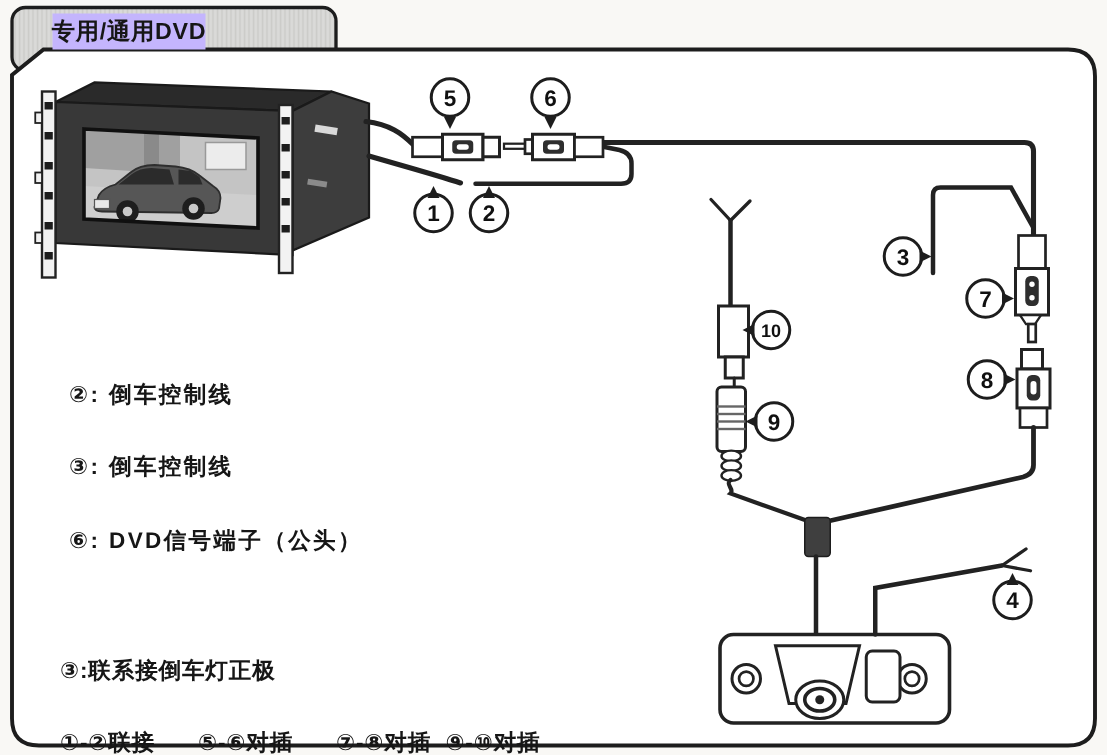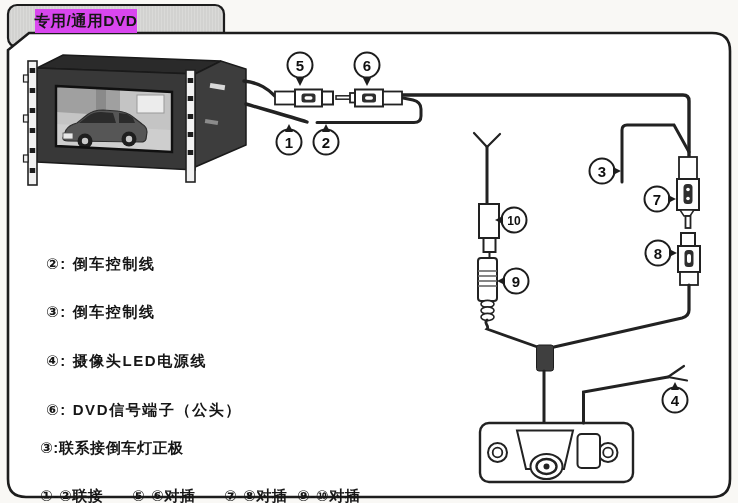--- a/index.html
+++ b/index.html
@@ -5,21 +5,21 @@
   html,body{margin:0;padding:0;}
   body{
     width:738px;height:503px;position:relative;overflow:hidden;
     background:#f9f8f5;
     font-family:"Liberation Sans","DejaVu Sans",sans-serif;
     color:#161616;
   }
   .abs{position:absolute;}
   #diagram-svg{position:absolute;left:0;top:0;}
   #title-box{
-    left:35px;top:9px;width:102px;height:24px;background:#d946ef;
+    left:35px;top:9px;width:102px;height:24px;background:#c4b5fd;
     display:flex;align-items:center;justify-content:center;
     font-size:15.5px;font-weight:bold;letter-spacing:.5px;white-space:pre;
   }
   #legend{
     left:46px;top:223px;font-size:15px;font-weight:bold;
     line-height:16.3px;letter-spacing:1.6px;white-space:pre;
   }
   #notes{
     left:40px;top:408px;font-size:15px;font-weight:bold;
     line-height:16px;letter-spacing:.6px;white-space:pre;
@@ -248,21 +248,20 @@
       <polygon class="co-a" points="503,216 503,224 495,220"></polygon>
     <text class="co co-sm" x="514" y="224.5" text-anchor="middle">10</text>
   </g>
 </svg>
 
 <div class="abs" id="title-box">专用/通用DVD</div>
 
 <div class="abs" id="legend">
   <div>②: 倒车控制线</div>
   <div>③: 倒车控制线</div>
-  <div>④: 摄像头LED电源线</div>
   <div>⑥: DVD信号端子（公头）</div>
   
   
   
   
 </div>
 
 <div class="abs" id="notes">
   <div>③:联系接倒车灯正极</div>
   <div>①-②联接      ⑤-⑥对插      ⑦-⑧对插  ⑨-⑩对插</div>

